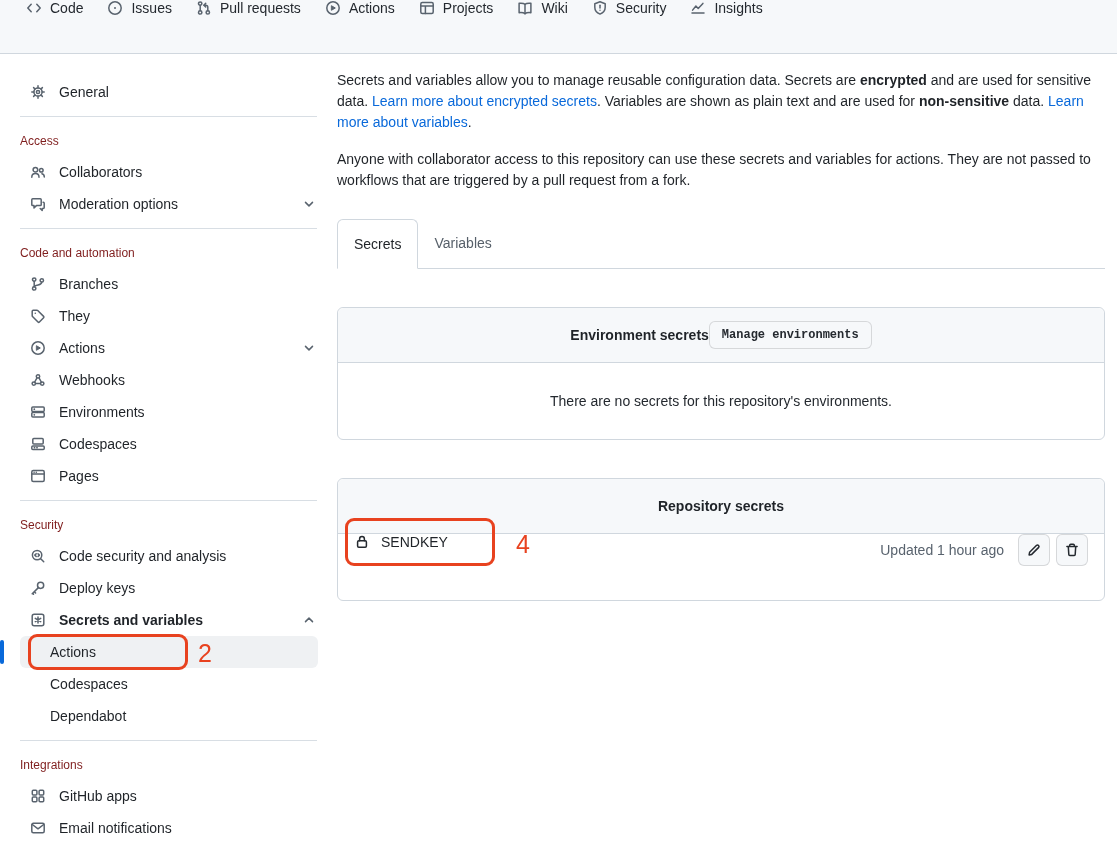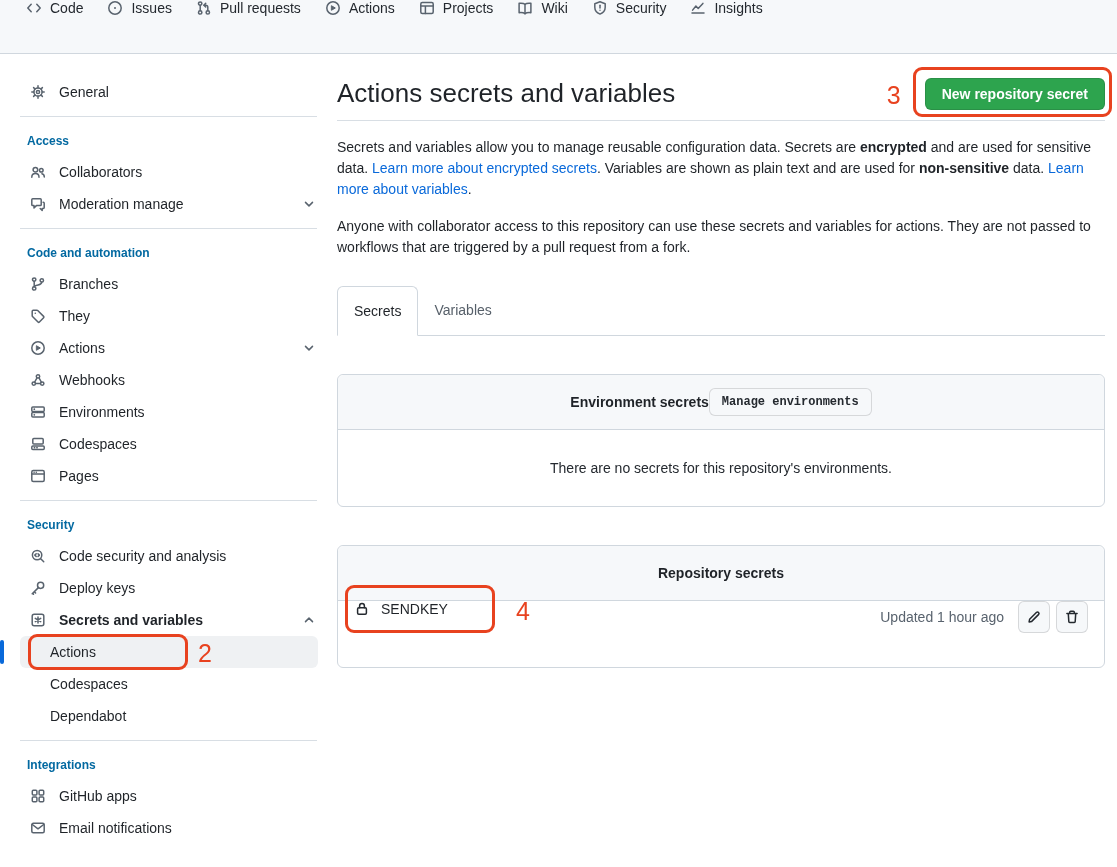--- a/index.html
+++ b/index.html
@@ -25,21 +25,21 @@
   .nav-item.active svg{color:#24292f}
   .tab-underline{position:absolute;left:10px;right:12px;bottom:0;height:2px;border-radius:2px;background:var(--tabline)}
 
   
   .sidebar{position:absolute;top:54px;left:0;width:337px;padding-top:22px}
   .side-row{display:flex;align-items:center;gap:13px;height:32px;padding:0 20px 0 30px;
     font-size:14px;position:relative;cursor:pointer}
   .side-row svg{color:var(--muted)}
   .side-row .chev{margin-left:auto;color:var(--muted)}
   .side-row.bold{font-weight:700}
-  .side-head{font-size:12px;font-weight:700;color:#0369a1;padding:0 27px;height:31px;display:flex;align-items:center}
+  .side-head{font-size:12px;font-weight:400;color:#7f1d1d;padding:0 20px;height:31px;display:flex;align-items:center}
   .side-div{border-top:1px solid var(--hairline);margin:8px 20px}
   .sub-row{height:32px;display:flex;align-items:center;font-size:14px;padding-left:30px;
     margin-left:20px;width:298px;border-radius:6px;position:relative;cursor:pointer}
   .sub-row.active{background:#eff1f3}
   .accent-bar{position:absolute;left:-20px;top:4px;width:4px;height:24px;border-radius:2px;background:var(--accent)}
 
   
   .main{position:absolute;top:54px;left:337px;width:768px}
   .subhead{display:flex;align-items:flex-start;justify-content:space-between;
     padding-top:22px;padding-bottom:10px;border-bottom:1px solid var(--hairline)}
@@ -159,21 +159,21 @@
         <circle cx="11.3" cy="6.2" r="1.8"></circle>
         <path d="M11.9 9.8c1.5.4 2.4 1.6 2.4 3.1"></path>
       </svg>
     <span>Collaborators</span>
   </div>
   <div class="side-row">
     <svg class="oct" width="16" height="16" viewBox="0 0 16 16">
         <path d="M1.8 3.7c0-.5.4-.9.9-.9h7.6c.5 0 .9.4.9.9v5c0 .5-.4.9-.9.9H6.4L4 11.9V9.6H2.7c-.5 0-.9-.4-.9-.9Z"></path>
         <path d="M13.1 6.3h.2c.5 0 .9.4.9.9v4.4c0 .5-.4.9-.9.9h-1.1v2l-2-2"></path>
       </svg>
-    <span>Moderation manage</span>
+    <span>Moderation options</span>
     <svg class="oct chev" width="16" height="16" viewBox="0 0 16 16">
         <path d="m4.5 6.4 3.5 3.5 3.5-3.5"></path>
       </svg>
   </div>
   <div class="side-div"></div>
 
   <div class="side-head">Code and automation</div>
   <div class="side-row">
     <svg class="oct" width="16" height="16" viewBox="0 0 16 16">
         <circle cx="4.2" cy="3.6" r="1.7"></circle>
@@ -288,28 +288,20 @@
   <div class="side-row">
     <svg class="oct" width="16" height="16" viewBox="0 0 16 16">
         <rect x="1.8" y="3.3" width="12.4" height="9.4" rx="1.5"></rect>
         <path d="m2.3 4.5 5.7 4.3 5.7-4.3"></path>
       </svg>
     <span>Email notifications</span>
   </div>
 </aside>
 
 <main class="main">
-  <div class="subhead">
-    <h1 class="page-title">Actions secrets and variables</h1>
-    <div style="position:relative">
-      <button class="btn-green">New repository secret</button>
-      <span class="ann-box" style="top:-9px;bottom:-7px;left:-12px;right:-7px"></span>
-      <span class="ann-num" style="left:-38px;top:7px">3</span>
-    </div>
-  </div>
 
   <p class="para"><span>Secrets and variables allow you to manage reusable configuration data. Secrets are </span><strong>encrypted</strong><span> and are used for sensitive data. </span><a>Learn more about encrypted secrets</a><span>. Variables are shown as plain text and are used for </span><strong>non-sensitive</strong><span> data. </span><a>Learn more about variables</a><span>.</span></p>
 
   <p class="para">Anyone with collaborator access to this repository can use these secrets and variables for actions. They are not passed to workflows that are triggered by a pull request from a fork.</p>
 
   <div class="tabnav">
     <div class="tabnav-tab selected">Secrets</div>
     <div class="tabnav-tab">Variables</div>
   </div>
 

